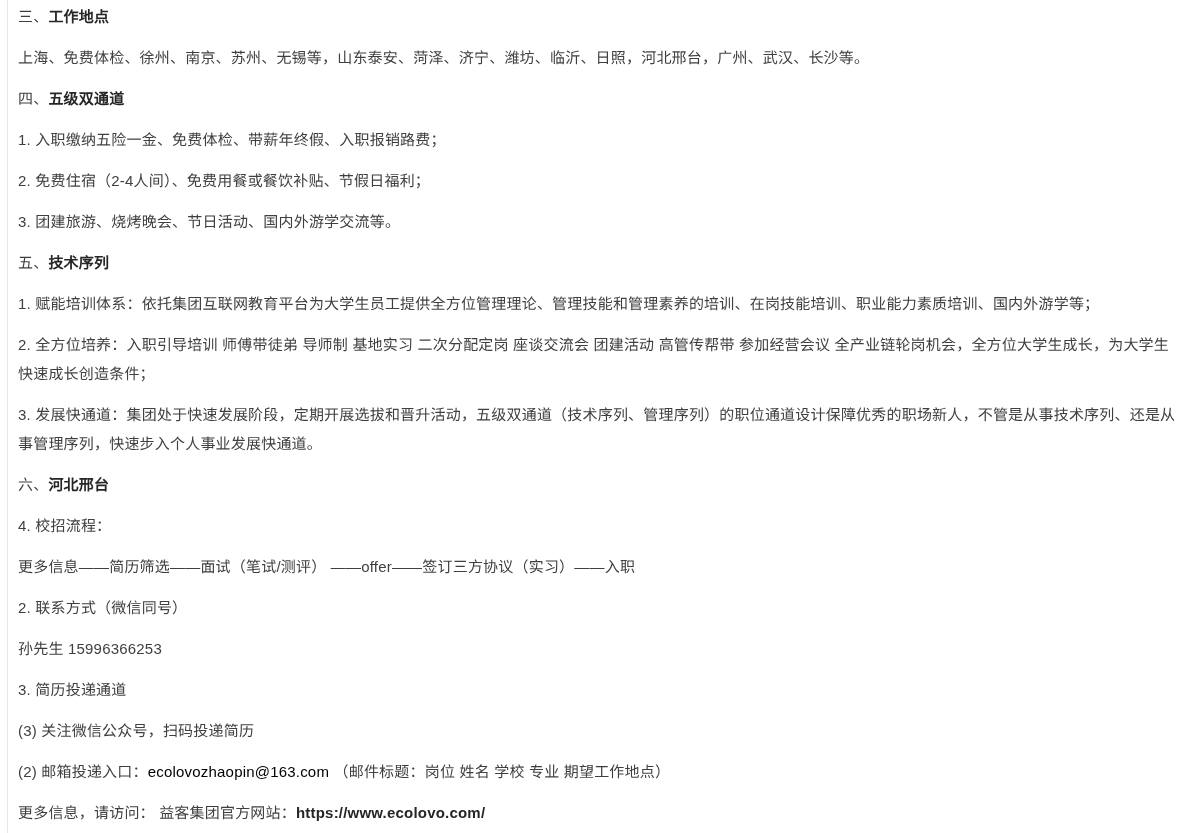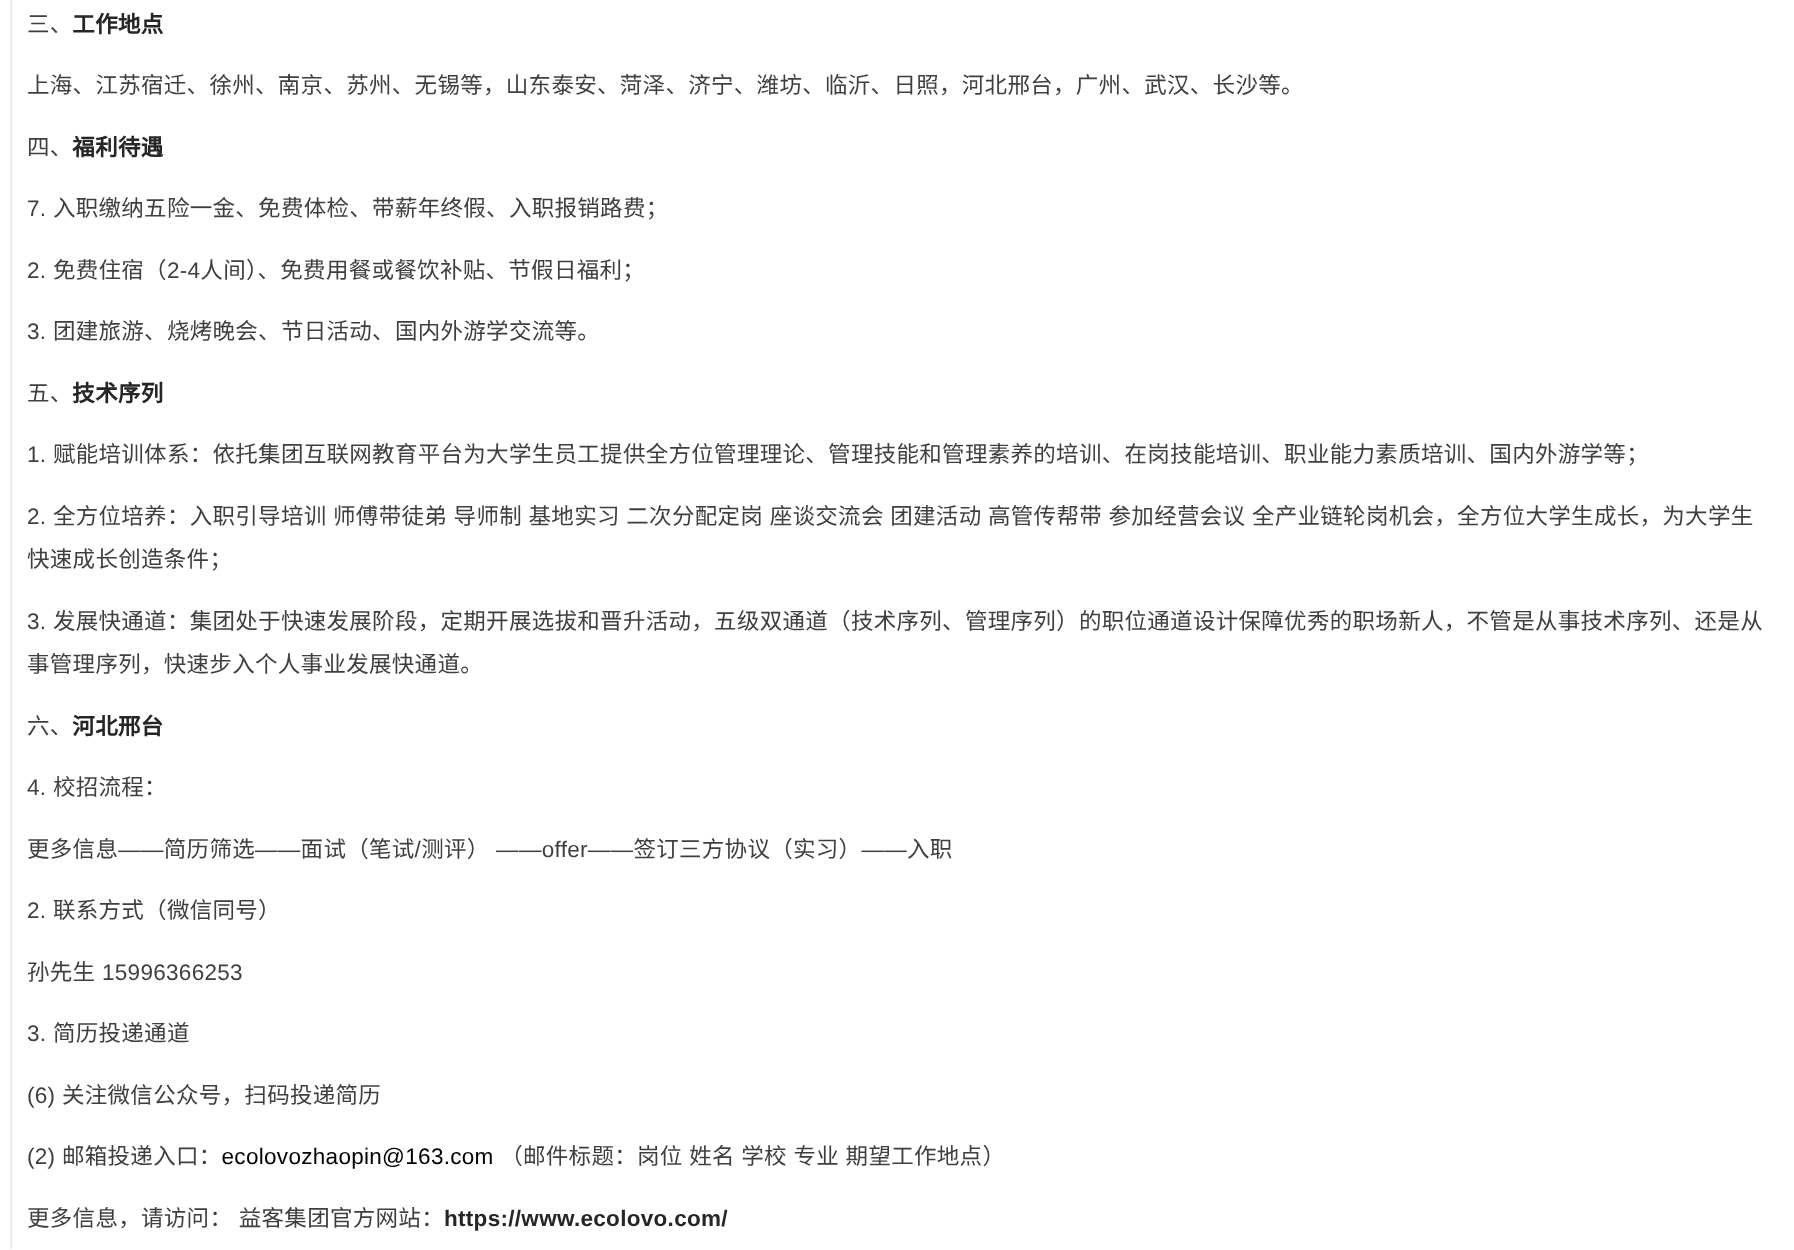--- a/index.html
+++ b/index.html
@@ -37,32 +37,32 @@
     text-decoration: none;
     cursor: pointer;
   }
 </style>
 </head>
 <body>
 
 <main class="doc">
   <div id="paragraphs">
       <p><span class="run-normal">三、</span><span class="run-bold">工作地点</span></p>
-      <p><span class="run-normal">上海、江苏宿迁、徐州、南京、苏州、无锡等，山东泰安、菏泽、济宁、潍坊、临沂、日照，河北邢台，广州、武汉、长沙等。</span></p>
-      <p><span class="run-normal">四、</span><span class="run-bold">福利待遇</span></p>
-      <p><span class="run-normal">7. 入职缴纳五险一金、免费体检、带薪年终假、入职报销路费；</span></p>
+      <p><span class="run-normal">上海、免费体检、徐州、南京、苏州、无锡等，山东泰安、菏泽、济宁、潍坊、临沂、日照，河北邢台，广州、武汉、长沙等。</span></p>
+      <p><span class="run-normal">四、</span><span class="run-bold">五级双通道</span></p>
+      <p><span class="run-normal">1. 入职缴纳五险一金、免费体检、带薪年终假、入职报销路费；</span></p>
       <p><span class="run-normal">2. 免费住宿（2-4人间）、免费用餐或餐饮补贴、节假日福利；</span></p>
       <p><span class="run-normal">3. 团建旅游、烧烤晚会、节日活动、国内外游学交流等。</span></p>
       <p><span class="run-normal">五、</span><span class="run-bold">技术序列</span></p>
       <p><span class="run-normal">1. 赋能培训体系：依托集团互联网教育平台为大学生员工提供全方位管理理论、管理技能和管理素养的培训、在岗技能培训、职业能力素质培训、国内外游学等；</span></p>
       <p><span class="run-normal">2. 全方位培养：入职引导培训 师傅带徒弟 导师制 基地实习 二次分配定岗 座谈交流会 团建活动 高管传帮带 参加经营会议 全产业链轮岗机会，全方位大学生成长，为大学生快速成长创造条件；</span></p>
       <p><span class="run-normal">3. 发展快通道：集团处于快速发展阶段，定期开展选拔和晋升活动，五级双通道（技术序列、管理序列）的职位通道设计保障优秀的职场新人，不管是从事技术序列、还是从事管理序列，快速步入个人事业发展快通道。</span></p>
       <p><span class="run-normal">六、</span><span class="run-bold">河北邢台</span></p>
       <p><span class="run-normal">4. 校招流程：</span></p>
       <p><span class="run-normal">更多信息——简历筛选——面试（笔试/测评） ——offer——签订三方协议（实习）——入职</span></p>
       <p><span class="run-normal">2. 联系方式（微信同号）</span></p>
       <p><span class="run-normal">孙先生 15996366253</span></p>
       <p><span class="run-normal">3. 简历投递通道</span></p>
-      <p><span class="run-normal">(6) 关注微信公众号，扫码投递简历</span></p>
+      <p><span class="run-normal">(3) 关注微信公众号，扫码投递简历</span></p>
       <p><span class="run-normal">(2) 邮箱投递入口：</span><a class="run-link" href="#">ecolovozhaopin@163.com</a><span class="run-normal"> （邮件标题：岗位 姓名 学校 专业 期望工作地点）</span></p>
       <p><span class="run-normal">更多信息，请访问： 益客集团官方网站：</span><span class="run-bold">https://www.ecolovo.com/</span></p>
     </div>
 </main>
 
 </body></html>

